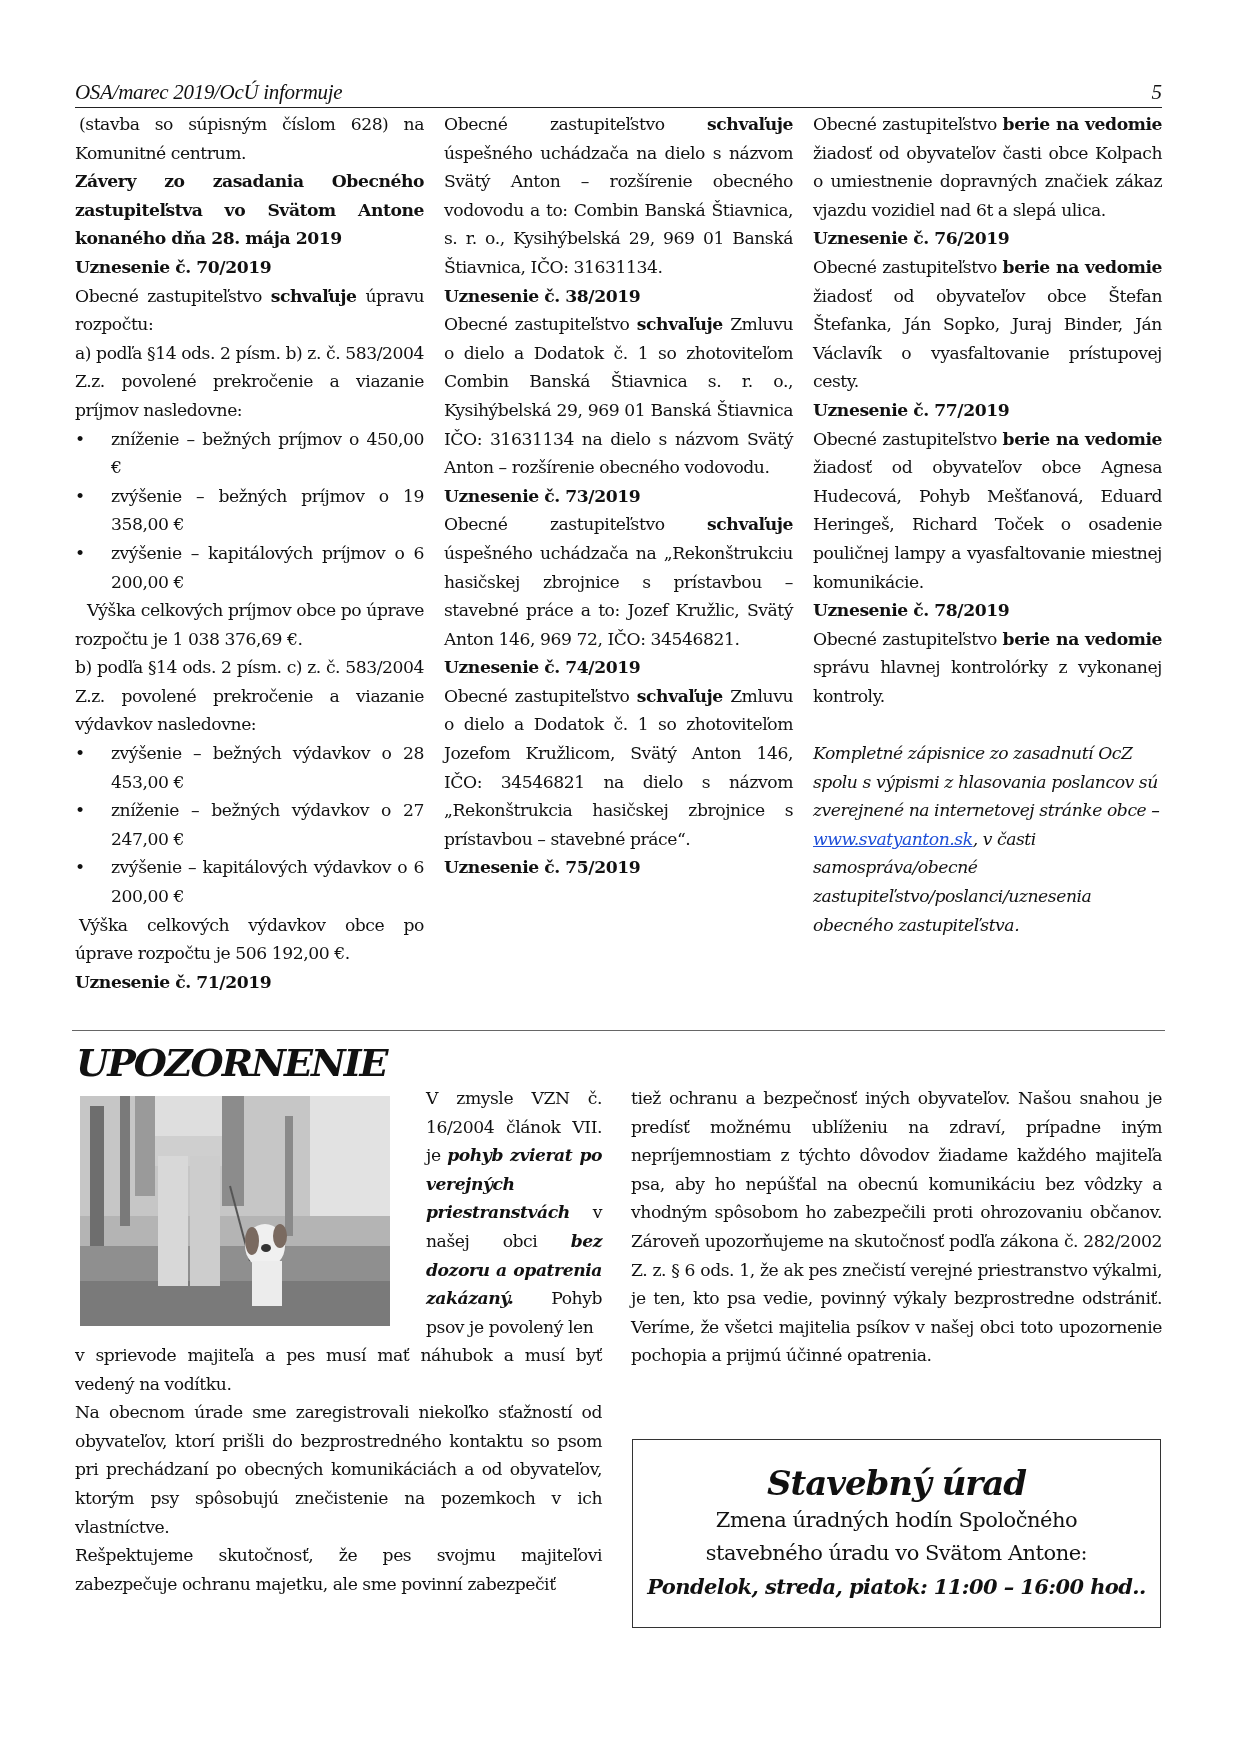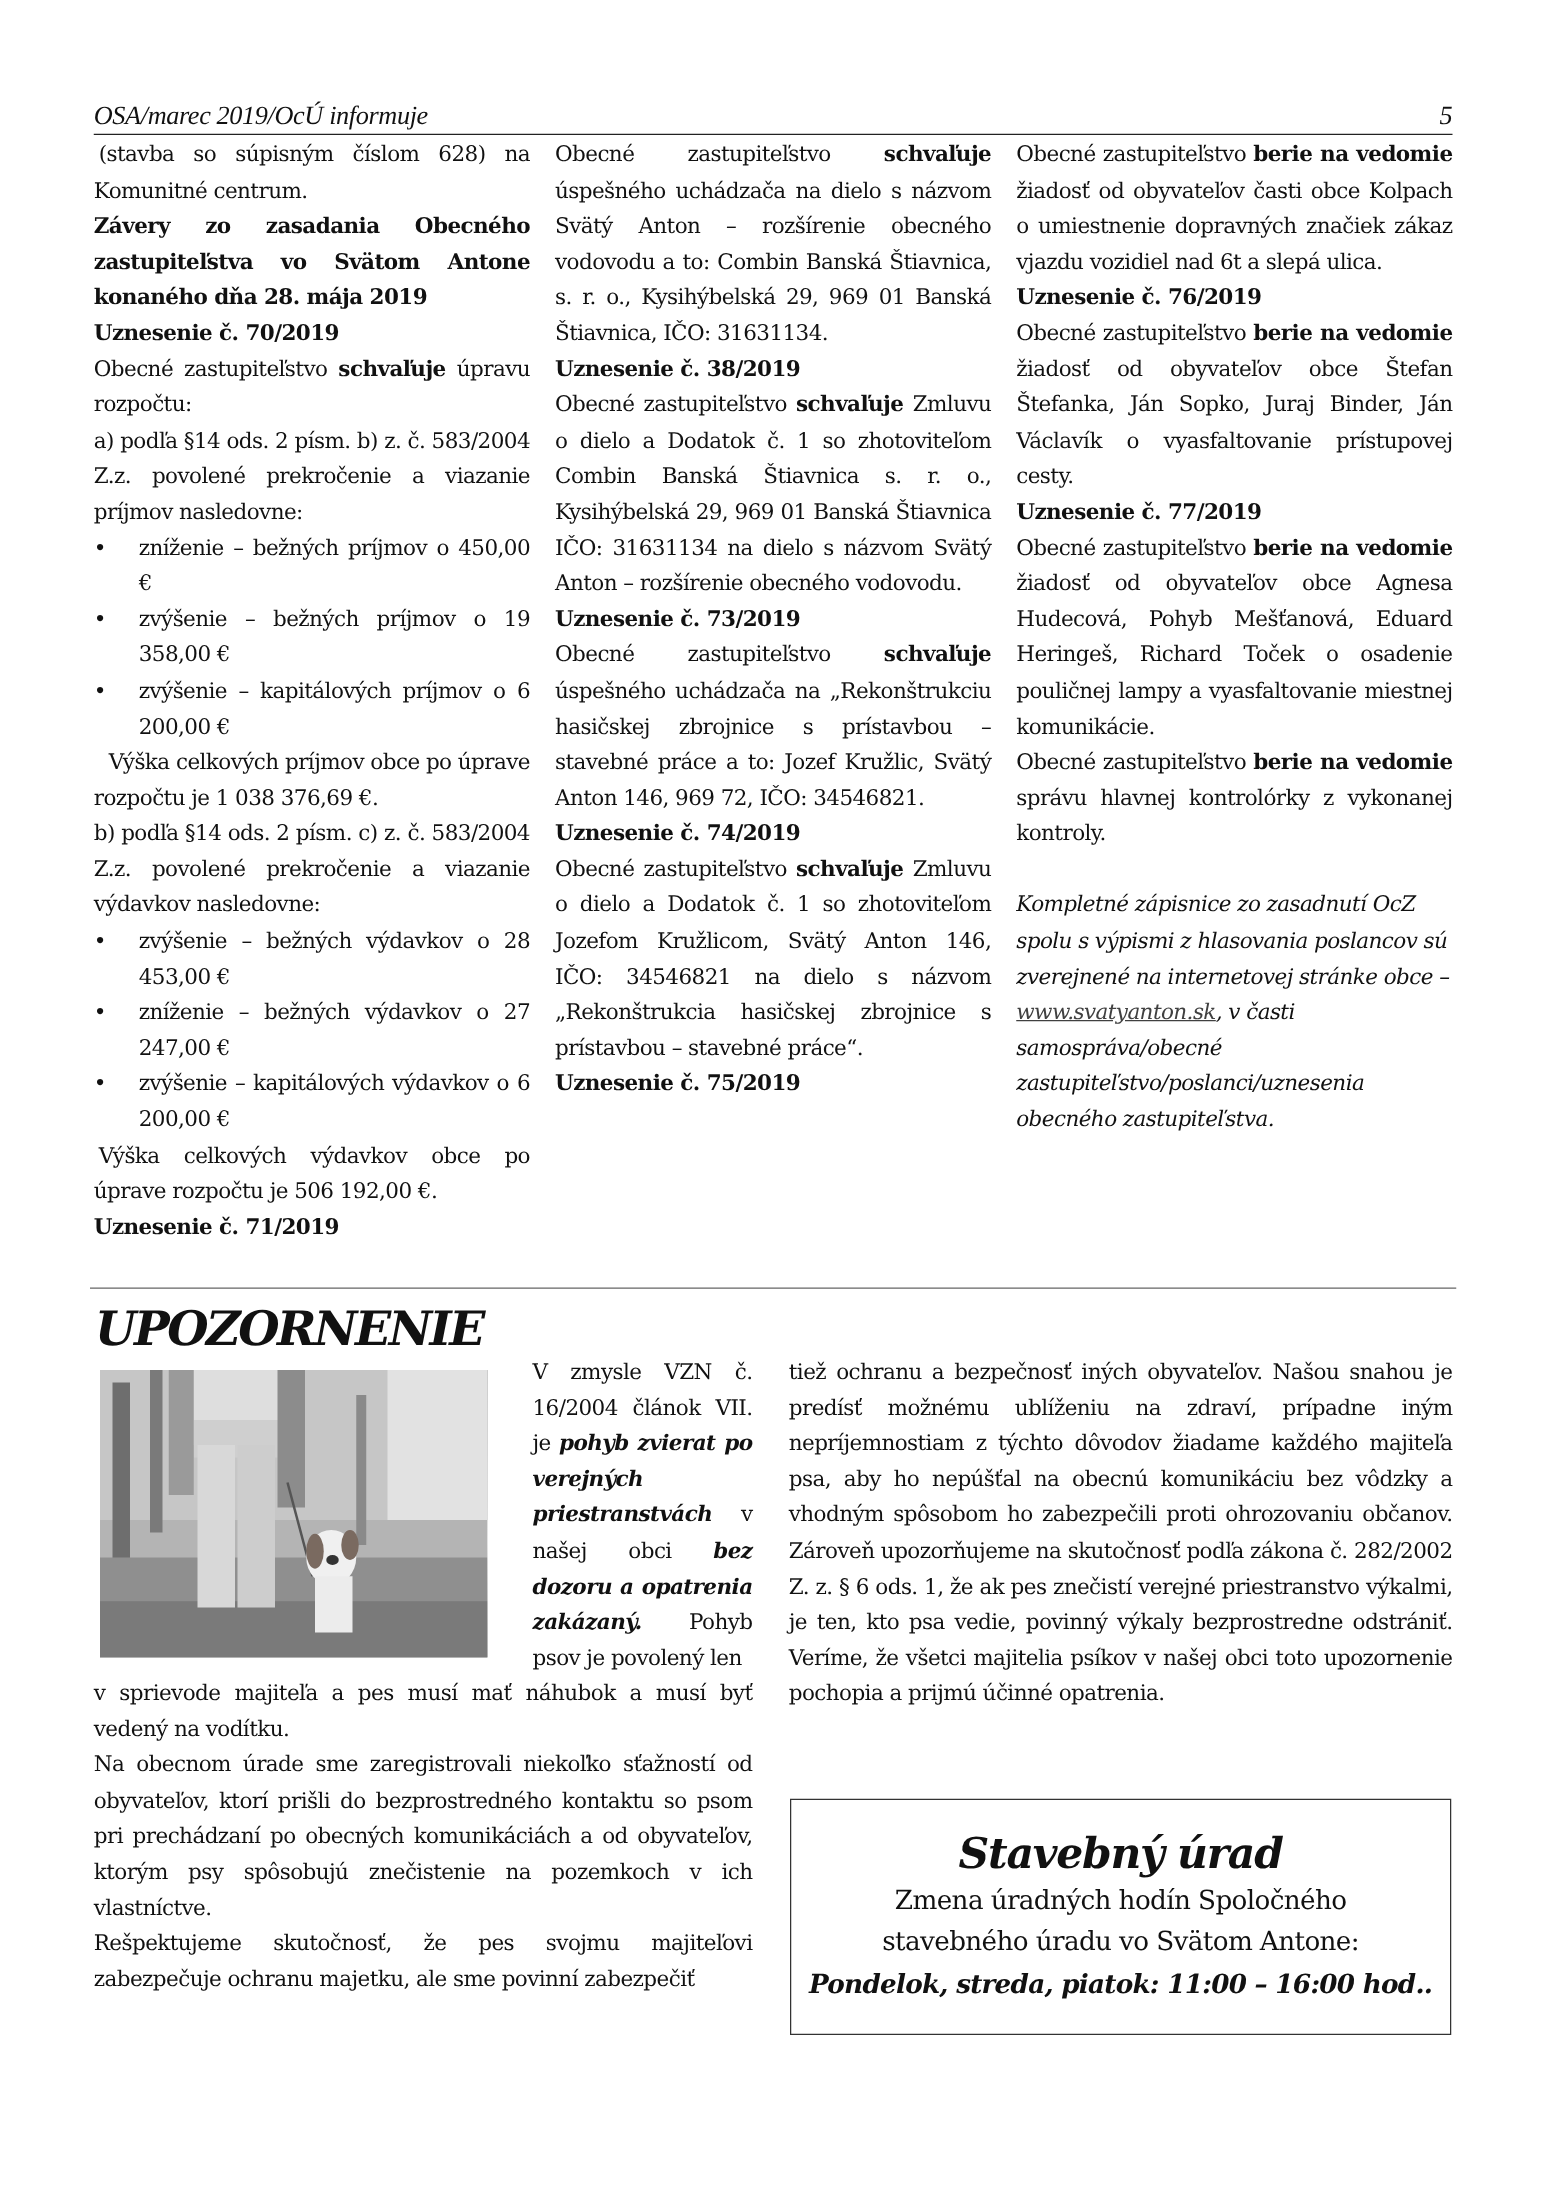--- a/index.html
+++ b/index.html
@@ -15,21 +15,21 @@
          text-align:justify; letter-spacing:-0.45px; }
   .col p { margin:0; }
   .c1 { left:75px; } .c2 { left:444px; } .c3 { left:813px; }
   .b { font-weight:bold; }
   .h { font-weight:bold; }
   .ul { list-style:none; margin:0; padding:0; }
   .ul li { position:relative; padding-left:36px; }
   .ul li::before { content:"•"; position:absolute; left:0; top:0; }
   .ind { text-indent:4px; }
   .it { font-style:italic; }
-  .link { color:#404040; text-decoration:underline;font-style:italic; }
+  .link { color:#1d4ed8; text-decoration:underline;font-style:italic; }
   .gap { height:28.6px; }
   .divider { position:absolute; left:72px; top:1030px; width:1093px; height:0; border-top:1.5px solid #666; }
   .sec-title { position:absolute; left:76px; top:1040px; font-size:38px; font-weight:bold; font-style:italic;
                letter-spacing:-2px; font-family:"DejaVu Serif","Liberation Serif",serif;text-align:right; }
   .photo { position:absolute; left:80px; top:1096px; width:310px; height:230px; overflow:hidden;
            background:linear-gradient(180deg,#9c9c9c 0%,#bdbdbd 35%,#d2d2d2 60%,#a8a8a8 80%,#8a8a8a 100%); }
   .photo svg { display:block; }
   .up-side { position:absolute; left:426px; top:1084px; width:176px; font-size:17.2px; line-height:28.6px;
              text-align:justify; letter-spacing:-0.45px; }
   .up-side p { margin:0; }
@@ -117,20 +117,21 @@
     <span>Obecné zastupiteľstvo</span>
     <span class="b">berie na vedomie</span>
     <span>žiadosť od obyvateľov obce Štefan Štefanka, Ján Sopko, Juraj Binder, Ján Václavík o vyasfaltovanie prístupovej cesty.</span>
   </p>
   <p class="h">Uznesenie č. 77/2019</p>
   <p>
     <span>Obecné zastupiteľstvo</span>
     <span class="b">berie na vedomie</span>
     <span>žiadosť od obyvateľov obce Agnesa Hudecová, Pohyb Mešťanová, Eduard Heringeš, Richard Toček o osadenie pouličnej lampy a vyasfaltovanie miestnej komunikácie.</span>
   </p>
+  <p class="h">Uznesenie č. 78/2019</p>
   <p>
     <span>Obecné zastupiteľstvo</span>
     <span class="b">berie na vedomie</span>
     <span>správu hlavnej kontrolórky z vykonanej kontroly.</span>
   </p>
   <div class="gap"></div>
   <p class="it" style="text-align:left">
     <span>Kompletné zápisnice zo zasadnutí OcZ spolu s výpismi z hlasovania poslancov sú zverejnené na internetovej stránke obce –</span>
     <span class="link">www.svatyanton.sk</span><span>, v časti samospráva/obecné zastupiteľstvo/poslanci/uznesenia obecného zastupiteľstva.</span>
   </p>

